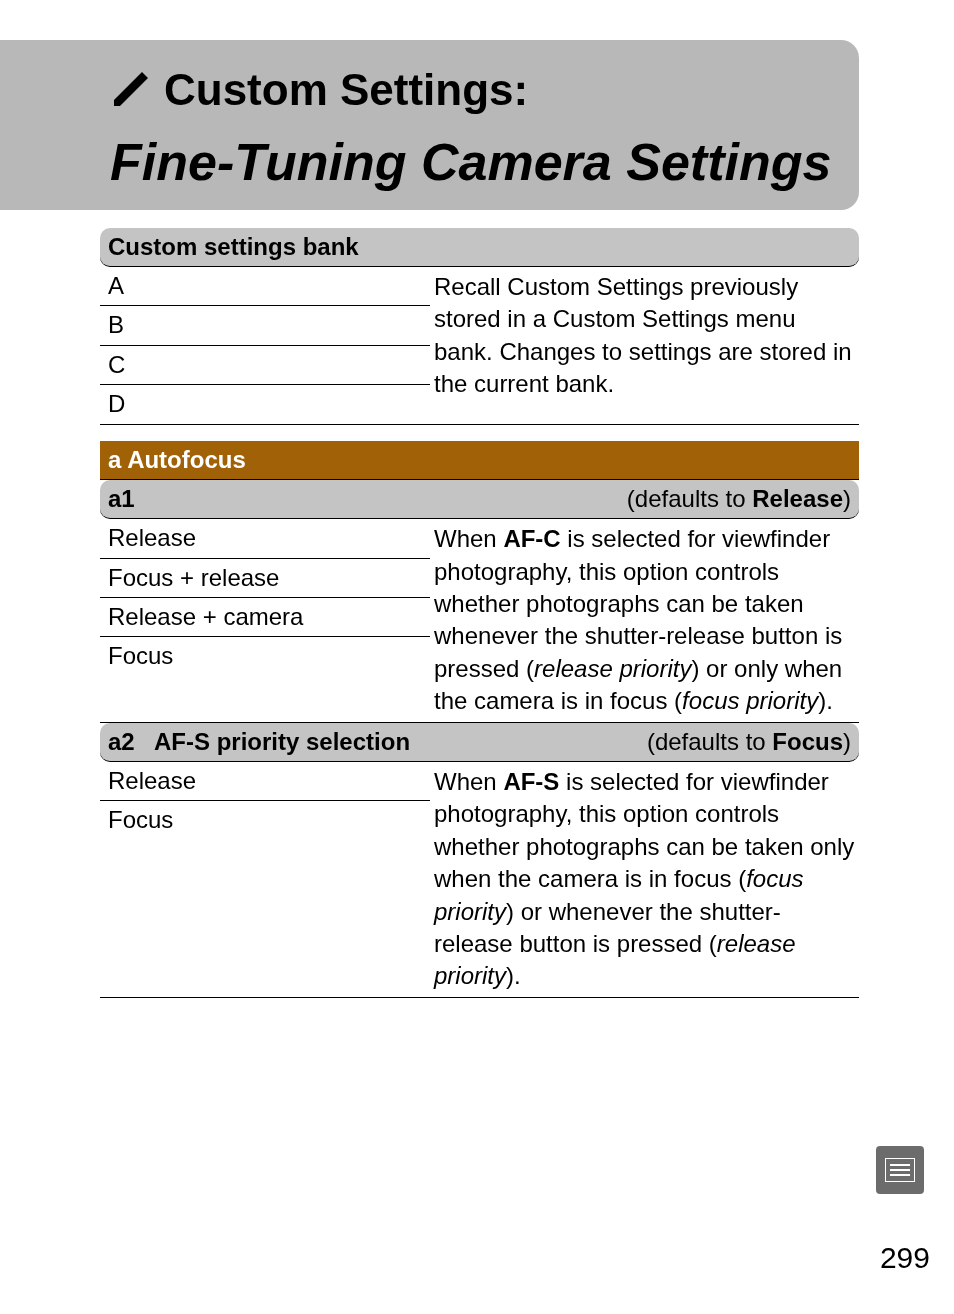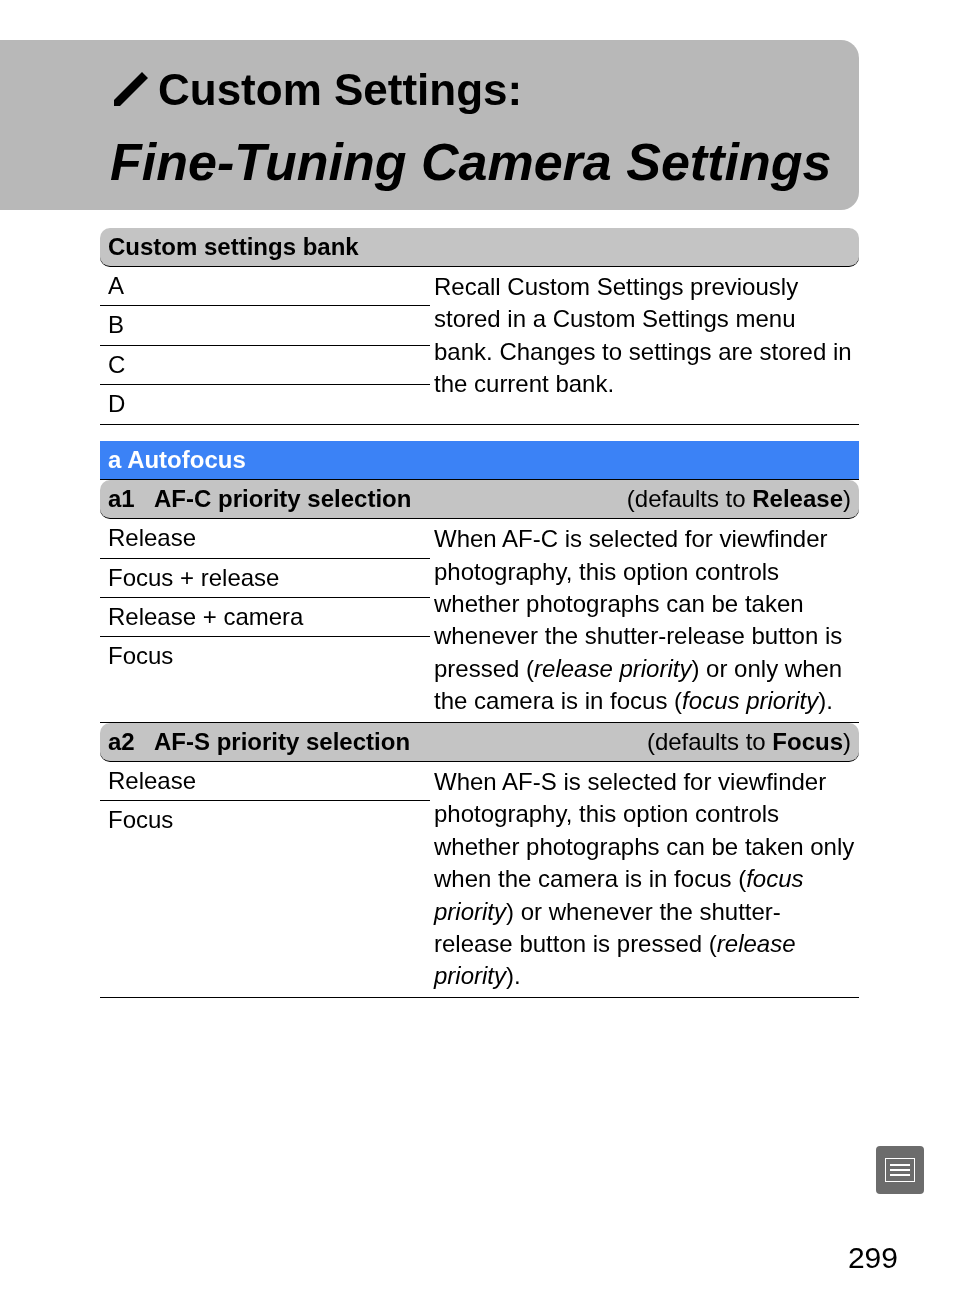--- a/index.html
+++ b/index.html
@@ -18,21 +18,21 @@
     background: #b8b8b8;
     border-top-right-radius: 18px;
     border-bottom-right-radius: 18px;
     margin-right: 95px;
     padding: 20px 0 12px 110px;
     margin-top: 40px;
   }
   .header-stripe .title-line {
     display: flex;
     align-items: center;
-    gap: 8px;
+    gap: 14px;
     font-size: 44px;
     font-weight: 700;
   }
   .header-stripe .subtitle {
     font-size: 52px;
     font-style: italic;
     font-weight: 700;
     margin-top: 8px;
   }
   .pencil {
@@ -49,21 +49,21 @@
     padding: 3px 8px;
     border-bottom: 1px solid #000;
     font-weight: 700;
     gap: 16px;
   }
   .band.light {
     background: #c4c4c4;
     border-radius: 10px;
   }
   .band.dark {
-    background: #3b82f6;
+    background: #a16207;
     color: #fff;
     text-align: right;
   }
   .tworow {
     display: flex;
     gap: 0;
   }
   .left-col {
     flex: 0 0 330px;
     display: flex;
@@ -88,39 +88,39 @@
     font-weight: 400;
   }
   .defaults .b {
     font-weight: 700;
   }
   .code {
     flex: 0 0 30px;
   }
   .page-num {
     position: absolute;
-    right: 56px;
+    right: 24px;
     bottom: 36px;
     font-size: 30px;
   }
   .tab-icon {
     position: absolute;
     right: 30px;
     bottom: 120px;
     width: 48px;
     height: 48px;
     background: #6c6c6c;
     border-radius: 4px;
     display: flex;
     align-items: center;
     justify-content: center;
   }
   .tab-icon svg { width: 30px; height: 24px; }
   .em { font-style: italic; }
-  .afc { font-weight: 400; }
+  .afc { font-weight: 700; }
 </style>
 </head>
 <body>
 
 <div class="header-stripe">
   <div class="title-line">
     <svg class="pencil" viewBox="0 0 40 40">
       <path d="M4 36 L10 36 L34 12 L28 6 L4 30 Z M28 6 L34 12 L38 8 L32 2 Z" fill="#000"></path>
     </svg>
     <span>Custom Settings:</span>
@@ -144,21 +144,20 @@
   </div>
 
   <div style="height:16px"></div>
 
   <div class="band dark">
     <span>a Autofocus</span>
   </div>
 
   <div class="band light">
     <span class="code">a1</span>
-    <span>AF-C priority selection</span>
     <span class="defaults"><span>(defaults to </span><span class="b">Release</span><span>)</span></span>
   </div>
   <div class="tworow section-bottom">
     <div class="left-col">
       <div class="opt">Release</div>
       <div class="opt">Focus + release</div>
       <div class="opt">Release + camera</div>
       <div class="opt">Focus</div>
     </div>
     <div class="right-col"><span>When </span><span class="afc">AF-C</span><span> is selected for viewfinder photography, this option controls whether photographs can be taken whenever the shutter-release button is pressed (</span><span class="em">release priority</span><span>) or only when the camera is in focus (</span><span class="em">focus priority</span><span>).</span></div>

